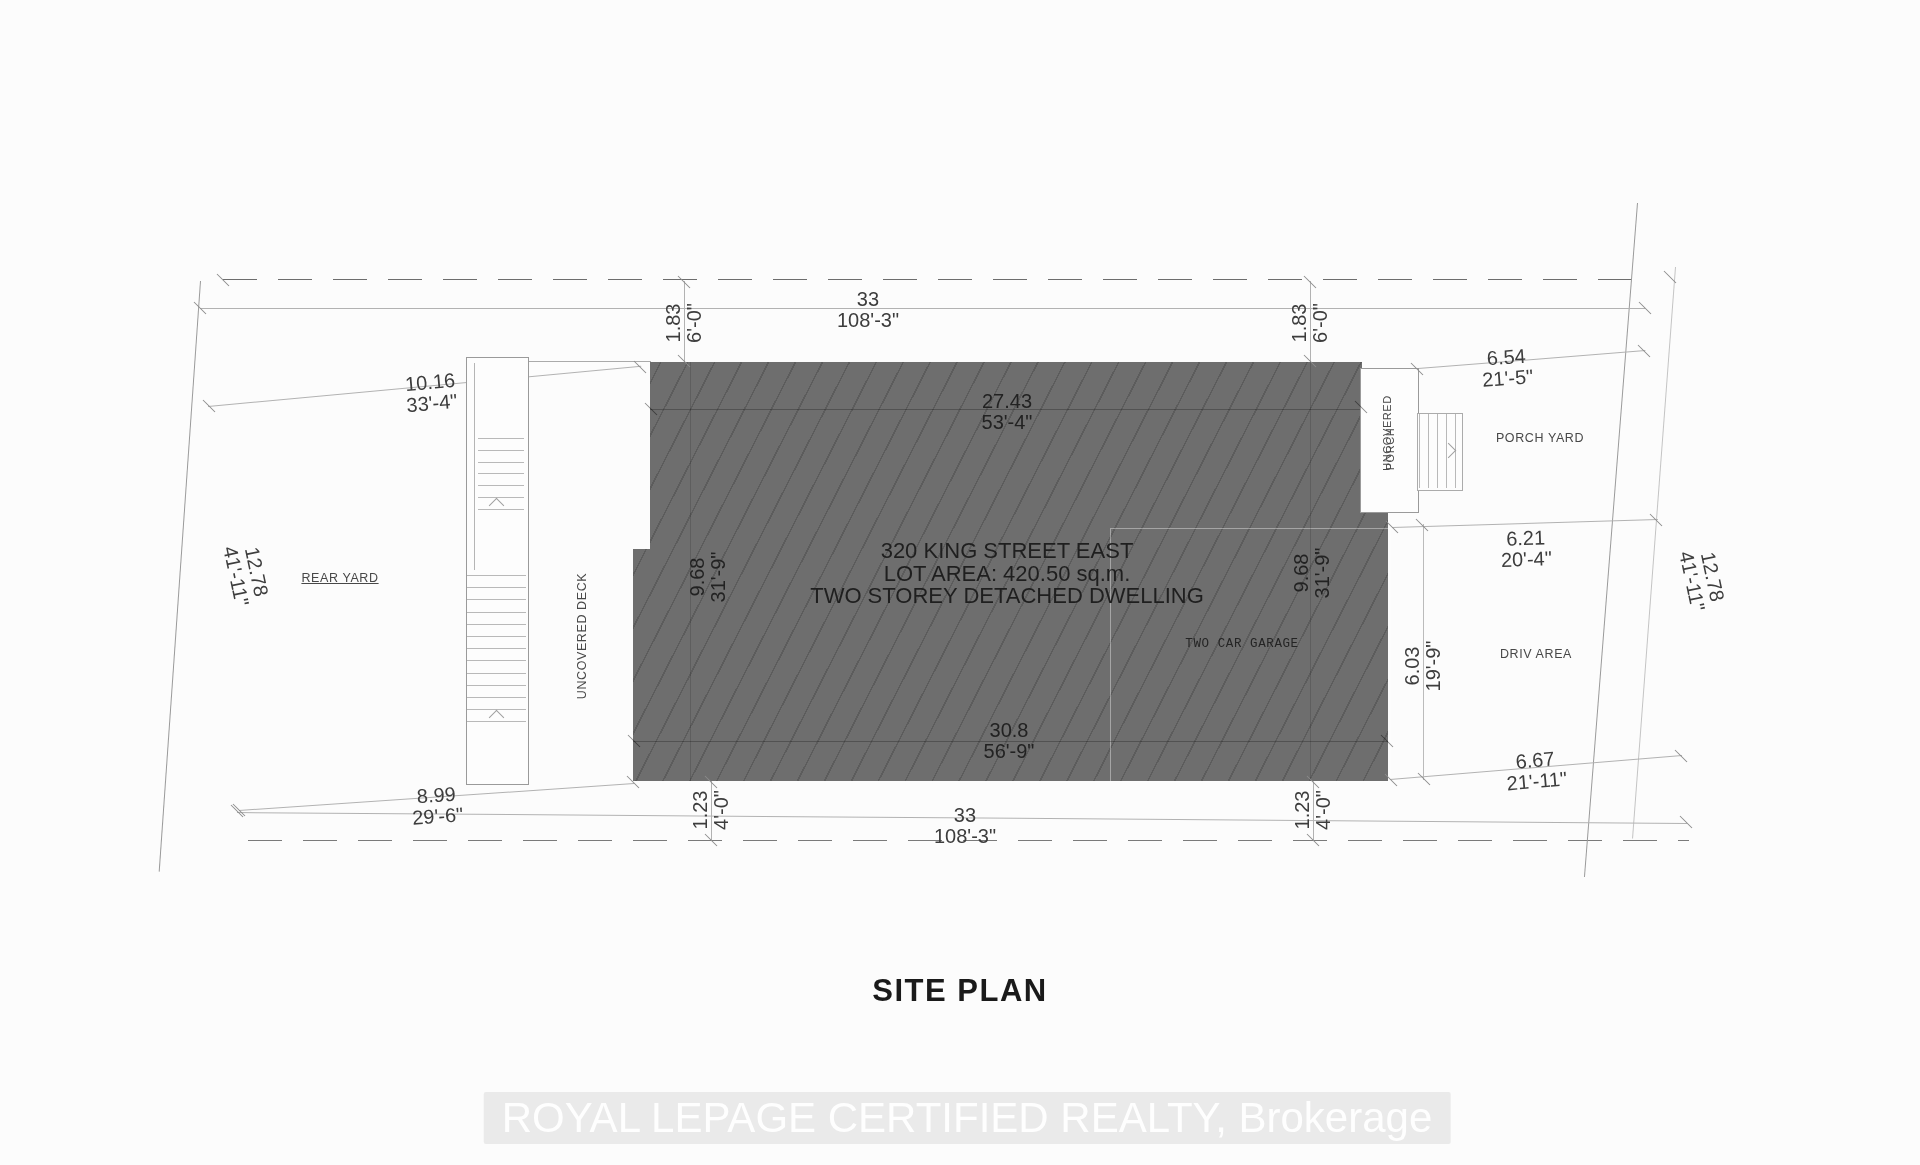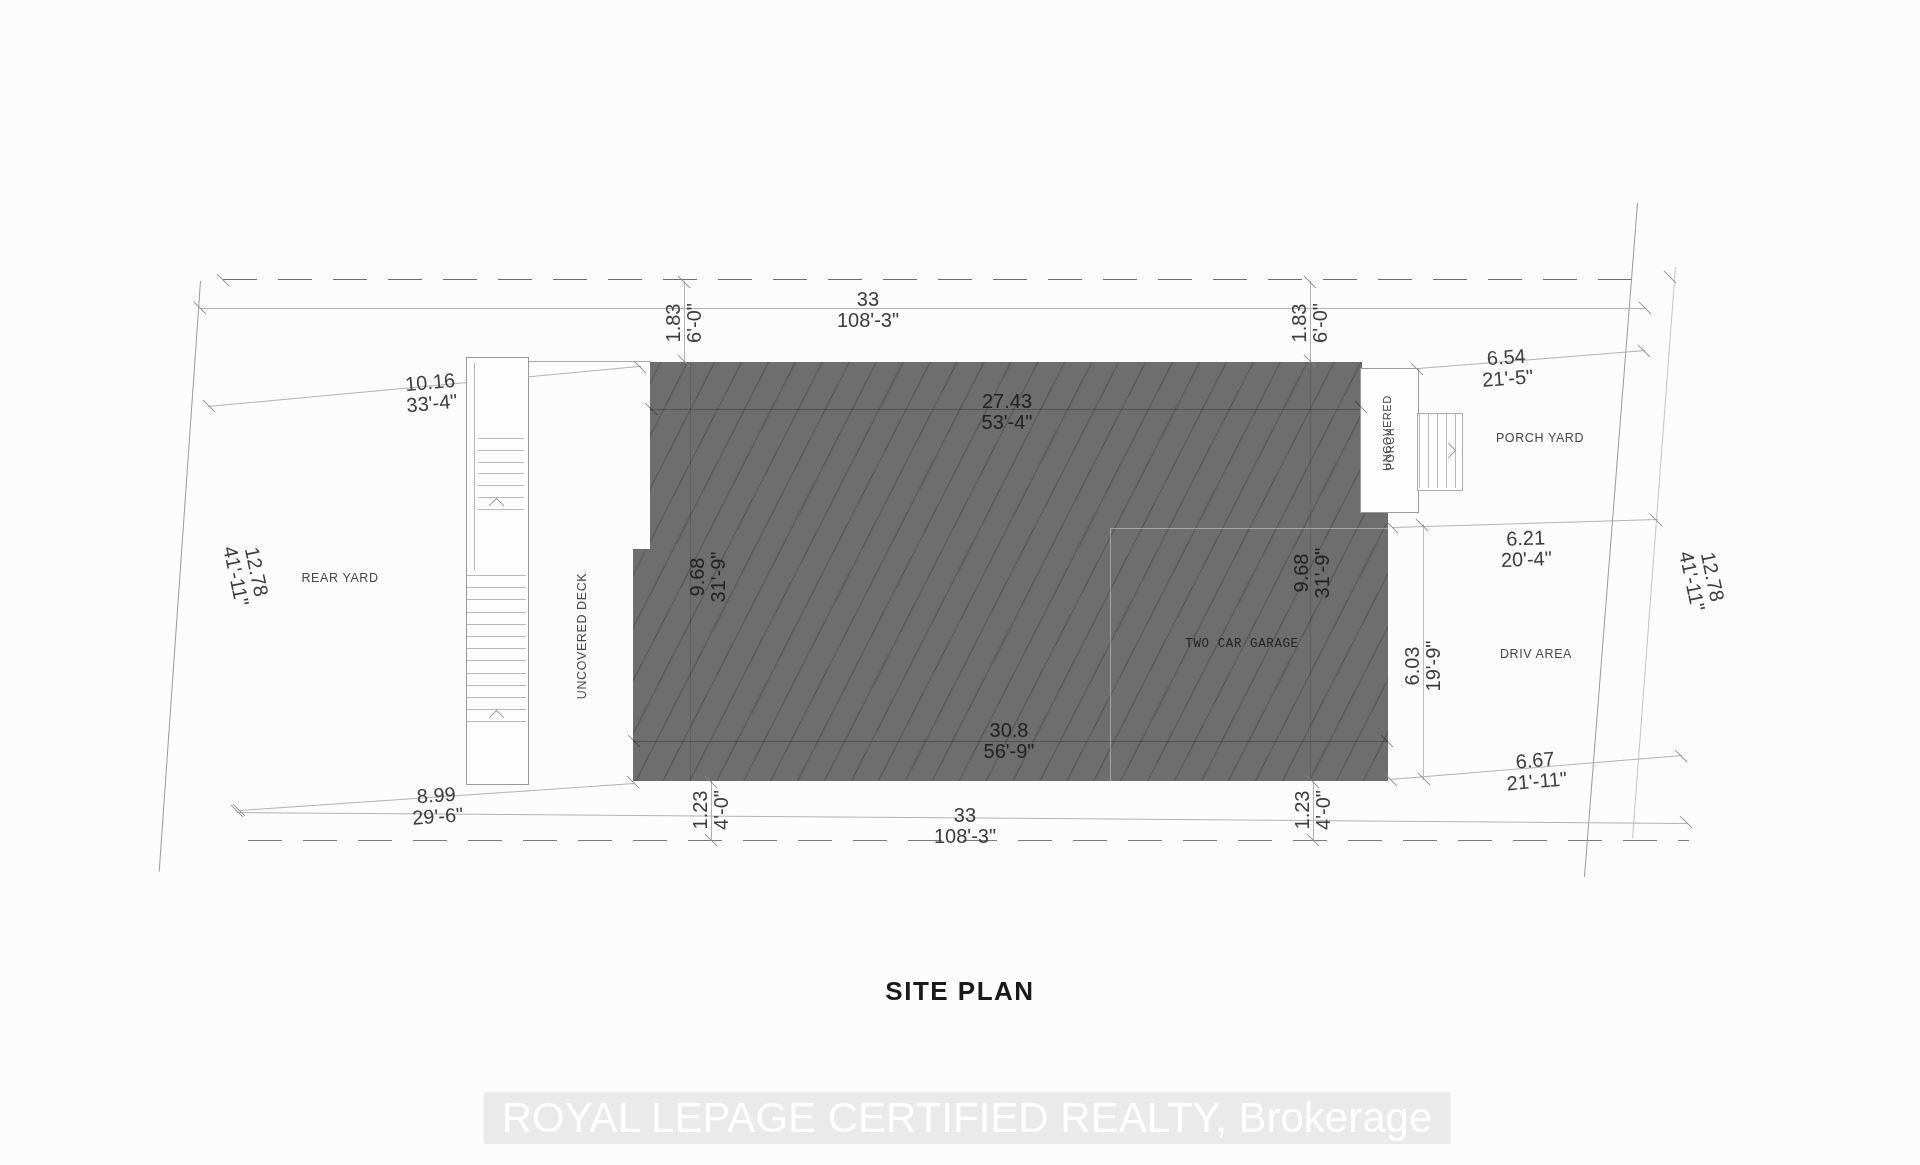--- a/index.html
+++ b/index.html
@@ -37,21 +37,21 @@
   
   .dim{position:absolute;font-size:20px;line-height:21px;color:#3d3d3d;text-align:center;
        white-space:nowrap;transform:translate(-50%,-50%) rotate(var(--rot,0deg));}
   .dim.ondark{color:#222222;}
   .arealabel{position:absolute;font-size:12.5px;letter-spacing:0.6px;color:#484848;
        white-space:nowrap;transform:translate(-50%,-50%) rotate(var(--rot,0deg));}
   .arealabel.ondark{color:#242424;font-family:Liberation Mono, monospace;}
   #bldg-text{position:absolute;left:1007px;top:574px;transform:translate(-50%,-50%);
        text-align:center;font-size:22px;line-height:22.5px;color:#1f1f1f;white-space:nowrap;}
   #site-title{position:absolute;left:960px;top:991px;transform:translate(-50%,-50%);
-       font-size:26px;font-weight:bold;letter-spacing:1.5px;color:#1a1a1a;white-space:nowrap;}
+       font-size:31px;font-weight:bold;letter-spacing:1.5px;color:#1a1a1a;white-space:nowrap;}
   #watermark{position:absolute;left:967px;top:1118px;transform:translate(-50%,-50%);
        font-size:42px;color:rgba(255,255,255,0.95);background:rgba(0,0,0,0.07);
        padding:2px 18px;white-space:nowrap;border-radius:2px;}
 </style>
 </head>
 <body>
 
 <div id="stage">
 
   <div class="dash-h" style="left:223px;top:279px;width:1420px;"></div>
@@ -191,25 +191,30 @@
   </div>
   <div class="dim ondark" style="left:1009px;top:741px;">
     <div>30.8</div>
     <div>56'-9"</div>
   </div>
   <div class="dim" style="left:1536px;top:771px;--rot:-5deg;">
     <div>6.67</div>
     <div>21'-11"</div>
   </div>
 
-  <div class="arealabel" style="left:340px;top:578px;">REAR YARD</div>
+  <div class="arealabel" style="left:340px;top:578px;text-decoration:underline;">REAR YARD</div>
   <div class="arealabel" style="left:1540px;top:438px;">PORCH YARD</div>
   <div class="arealabel" style="left:1536px;top:654px;">DRIV AREA</div>
   <div class="arealabel ondark" style="left:1242px;top:644px;">TWO CAR GARAGE</div>
   <div class="arealabel" style="left:582px;top:636px;--rot:-90deg;">UNCOVERED DECK</div>
   <div class="arealabel" style="left:1387px;top:433px;--rot:-90deg;font-size:11px;">UNCOVERED</div>
   <div class="arealabel" style="left:1390px;top:449px;--rot:-90deg;font-size:11px;">PORCH</div>
 
+  <div id="bldg-text">
+    <div>320 KING STREET EAST</div>
+    <div>LOT AREA: 420.50 sq.m.</div>
+    <div>TWO STOREY DETACHED DWELLING</div>
+  </div>
 
   <div id="site-title">SITE PLAN</div>
   <div id="watermark">ROYAL LEPAGE CERTIFIED REALTY, Brokerage</div>
 
 </div>
 
 </body></html>

